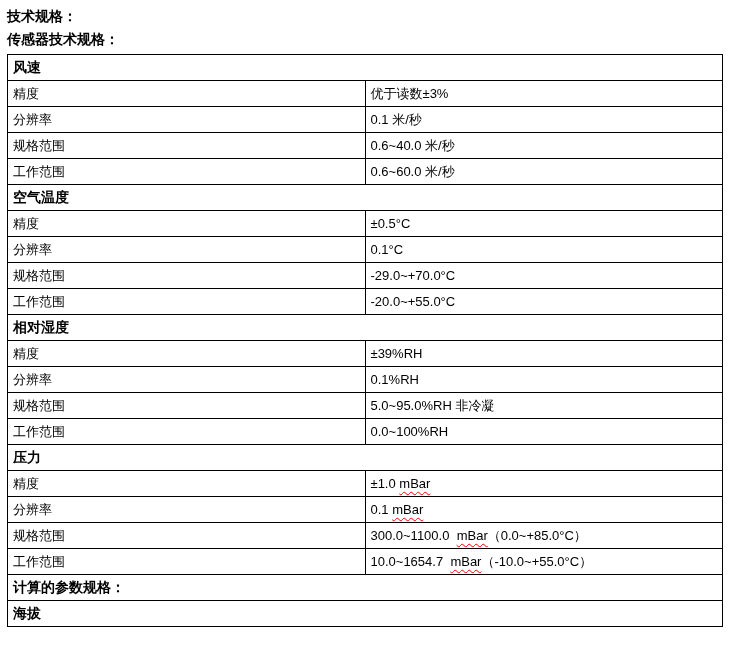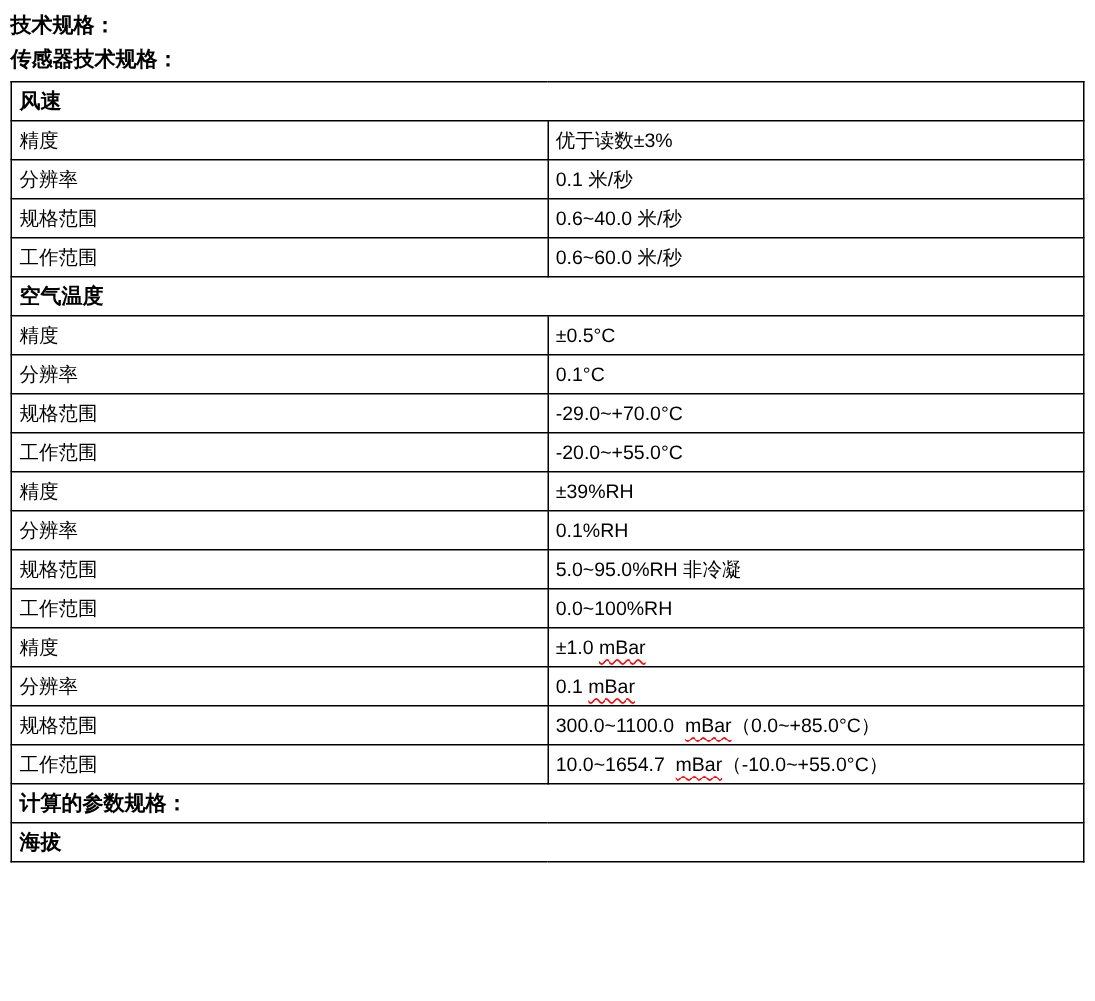--- a/index.html
+++ b/index.html
@@ -96,34 +96,40 @@
         </tr>
         <tr>
           <td class="label-cell">规格范围</td>
           <td class="value-cell">-29.0~+70.0°C</td>
         </tr>
         <tr>
           <td class="label-cell">工作范围</td>
           <td class="value-cell">-20.0~+55.0°C</td>
         </tr>
         <tr>
+          <td colspan="2" class="section-cell">相对湿度</td>
+        </tr>
+        <tr>
           <td class="label-cell">精度</td>
           <td class="value-cell">±39%RH</td>
         </tr>
         <tr>
           <td class="label-cell">分辨率</td>
           <td class="value-cell">0.1%RH</td>
         </tr>
         <tr>
           <td class="label-cell">规格范围</td>
           <td class="value-cell">5.0~95.0%RH 非冷凝</td>
         </tr>
         <tr>
           <td class="label-cell">工作范围</td>
           <td class="value-cell">0.0~100%RH</td>
+        </tr>
+        <tr>
+          <td colspan="2" class="section-cell">压力</td>
         </tr>
         <tr>
           <td class="label-cell">精度</td>
           <td class="value-cell">±1.0 <span class="sc">mBar</span></td>
         </tr>
         <tr>
           <td class="label-cell">分辨率</td>
           <td class="value-cell">0.1 <span class="sc">mBar</span></td>
         </tr>
         <tr>

